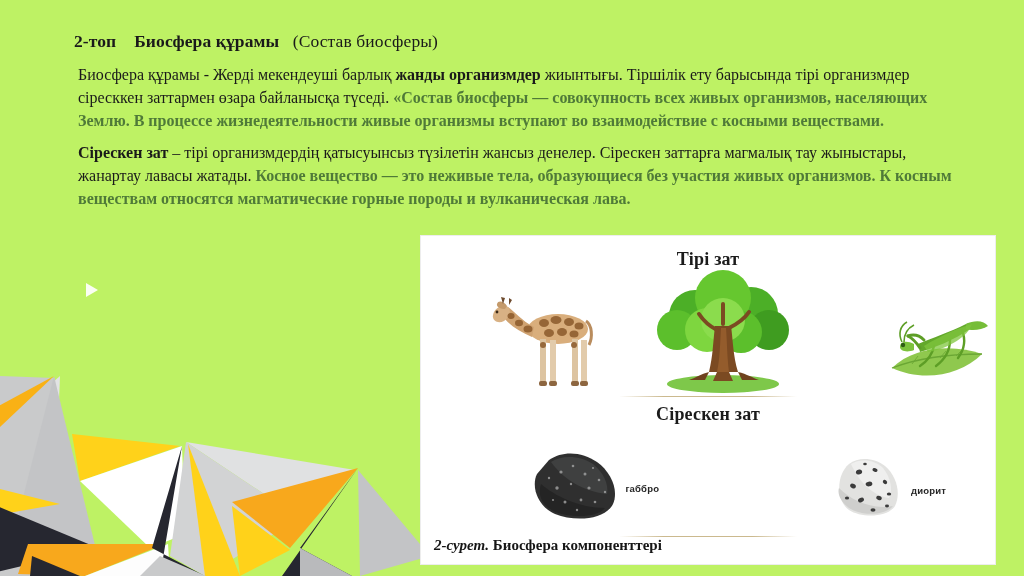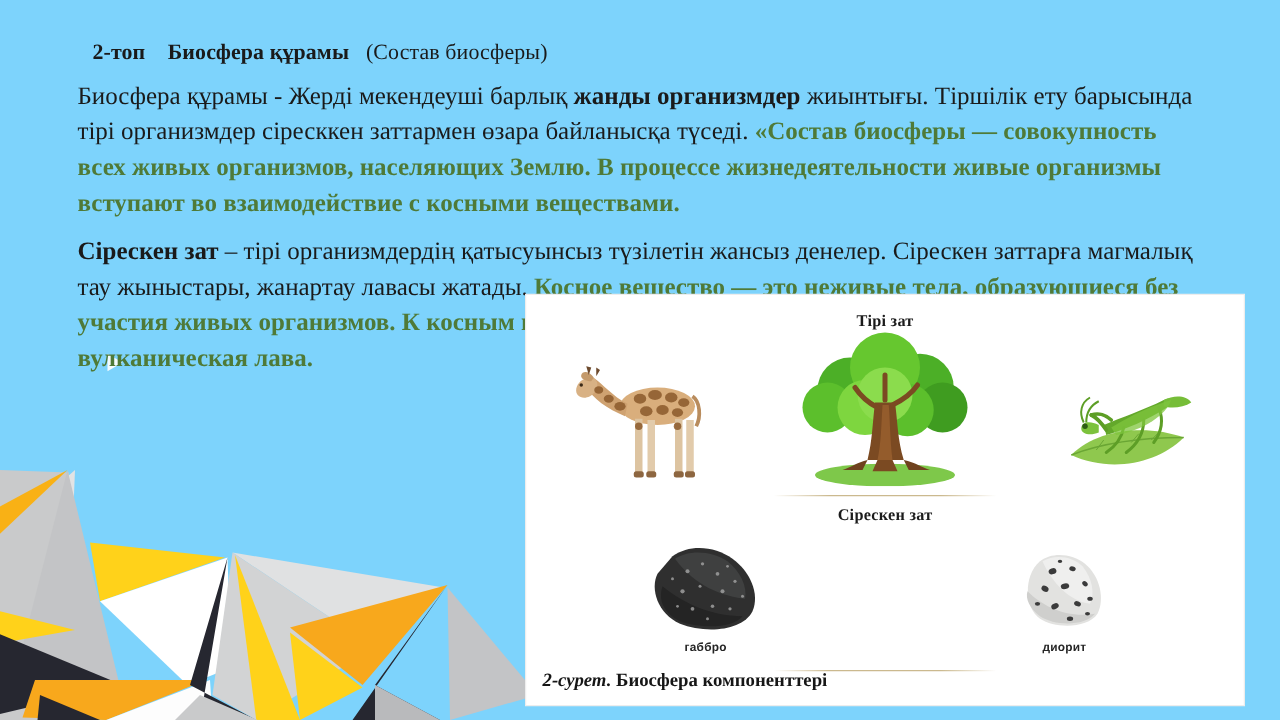--- a/index.html
+++ b/index.html
@@ -13,21 +13,21 @@
     font-family: "Liberation Serif", "DejaVu Serif", serif;
     overflow: hidden;
     position: relative;
   }
 
   #slide {
     position: absolute;
     left: 0; top: 0;
     width: 1024px;
     height: 576px;
-    background: #7dd3fc;
+    background: #bef264;
     overflow: hidden;
   }
 
   
   #deco {
     position: absolute;
     left: 0;
     bottom: 0;
     width: 430px;
     height: 320px;
@@ -58,24 +58,24 @@
     font-size: 17.5px;
     line-height: 1.35;
     color: #1a1a1a;
     margin: 0 0 9px 12px;
     letter-spacing: .1px;
   }
   .heading .b { font-weight: bold; }
   .heading .reg { font-weight: normal; }
 
   .para {
-    font-size: 20px;
+    font-size: 16px;
     line-height: 1.44;
     color: #1a1a1a;
-    margin: 0 0 3px 0;
+    margin: 0 0 3px 16px;
     text-align: left;
   }
   .para + .para { margin-top: 9px; }
 
   .bold { font-weight: bold; }
   .green {
     color: #4f7a38;
     font-weight: bold;
   }
 
@@ -91,21 +91,21 @@
     overflow: hidden;
   }
 
   .panel-label {
     position: absolute;
     width: 100%;
     text-align: center;
     font-family: "Liberation Serif", "DejaVu Serif", serif;
     font-weight: bold;
     color: #1b1b1b;
-    font-size: 13px;
+    font-size: 18px;
     letter-spacing: .2px;
   }
   #label-living   { top: 13px; }
   #label-inert    { top: 168px; }
 
   .rule {
     position: absolute;
     height: 1px;
     background: linear-gradient(to right, rgba(190,170,120,0) 0%, #cbb98e 25%, #cbb98e 75%, rgba(190,170,120,0) 100%);
   }
@@ -118,21 +118,20 @@
     display: flex;
     justify-content: space-around;
     align-items: flex-end;
   }
   #row-living { top: 32px;  height: 125px; }
   #row-inert  { top: 188px; height: 100px; }
 
   .cell {
     width: 33%;
     display: flex;
-    flex-direction: column;
     align-items: center;
     justify-content: flex-end;
   }
   .cell-caption {
     margin-top: 4px;
     font-family: "Liberation Sans", "DejaVu Sans", sans-serif;
     font-size: 9.5px;
     font-weight: bold;
     color: #262626;
     letter-spacing: .2px;

